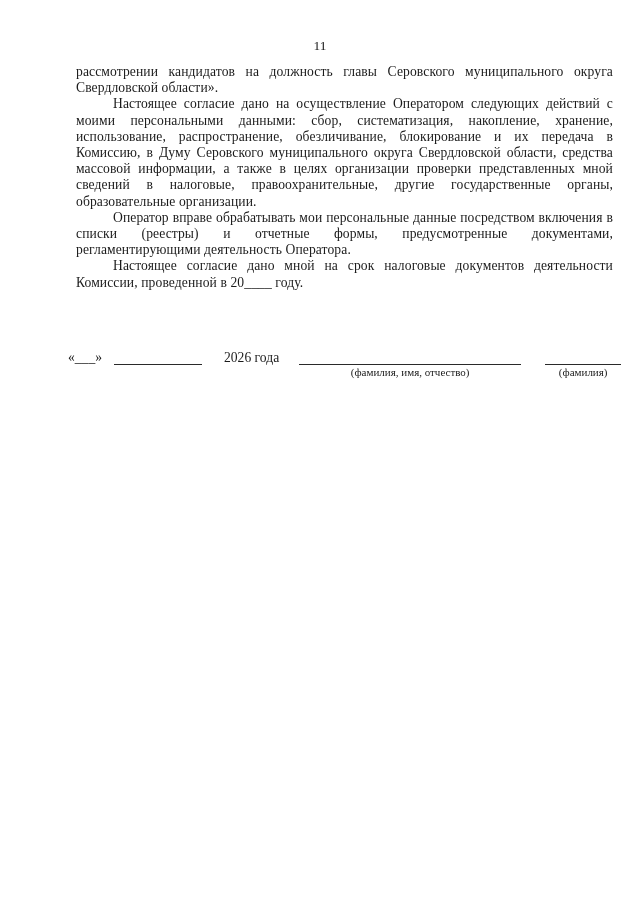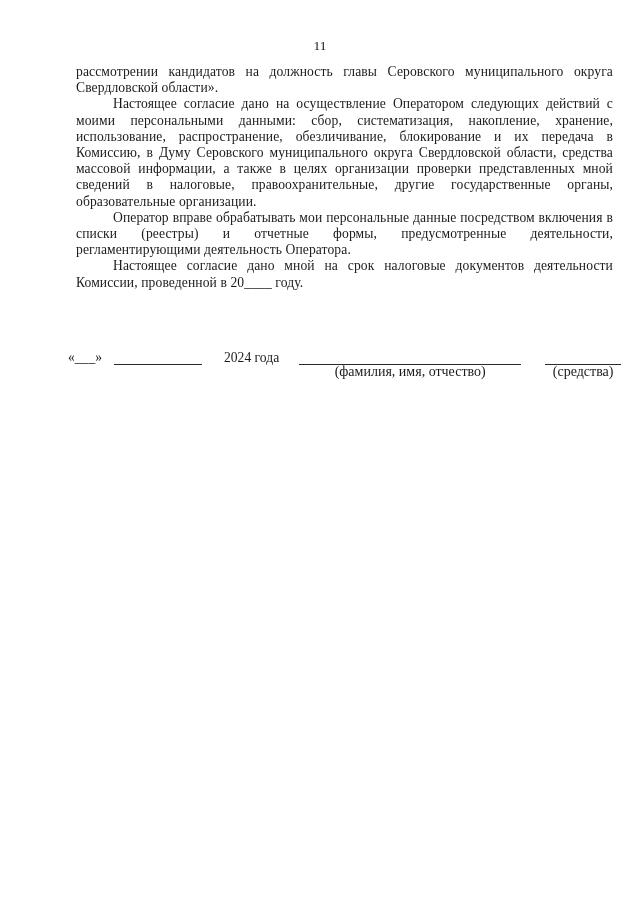--- a/index.html
+++ b/index.html
@@ -71,48 +71,48 @@
     display: inline-flex;
     flex-direction: column;
     align-items: center;
     flex: 0 0 auto;
   }
   .fio-block { margin-left: 8px; }
   .sign-block { margin-left: 12px; }
   .fio-line { width: 222px; }
   .sign-line { width: 76px; }
   .caption {
-    font-size: 14px;
+    font-size: 11px;
     line-height: 12px;
     color: #1b1b1b;
     margin-top: 1px;
     white-space: nowrap;
   }
 </style>
 </head>
 <body>
 
 <div class="page">
 
   <div class="page-number">11</div>
 
   <div class="body-text">
     <p class="continuation">рассмотрении кандидатов на должность главы Серовского муниципального округа Свердловской области».</p>
     <p>Настоящее согласие дано на осуществление Оператором следующих действий с моими персональными данными: сбор, систематизация, накопление, хранение, использование, распространение, обезличивание, блокирование и их передача в Комиссию, в Думу Серовского муниципального округа Свердловской области, средства массовой информации, а также в целях организации проверки представленных мной сведений в налоговые, правоохранительные, другие государственные органы, образовательные организации.</p>
-    <p>Оператор вправе обрабатывать мои персональные данные посредством включения в списки (реестры) и отчетные формы, предусмотренные деятельности, регламентирующими деятельность Оператора.</p>
+    <p>Оператор вправе обрабатывать мои персональные данные посредством включения в списки (реестры) и отчетные формы, предусмотренные документами, регламентирующими деятельность Оператора.</p>
     <p>Настоящее согласие дано мной на срок налоговые документов деятельности Комиссии, проведенной в 20____ году.</p>
   </div>
 
   <div class="signature-row">
     <span class="sig-text">«___»</span>
     <span class="blank-line month-line"></span>
-    <span class="sig-text">2024 года</span>
+    <span class="sig-text">2026 года</span>
     <span class="fio-block">
       <span class="blank-line fio-line"></span>
       <span class="caption">(фамилия, имя, отчество)</span>
     </span>
     <span class="sign-block">
       <span class="blank-line sign-line"></span>
-      <span class="caption">(средства)</span>
+      <span class="caption">(фамилия)</span>
     </span>
   </div>
 
 </div>
 
 </body></html>

